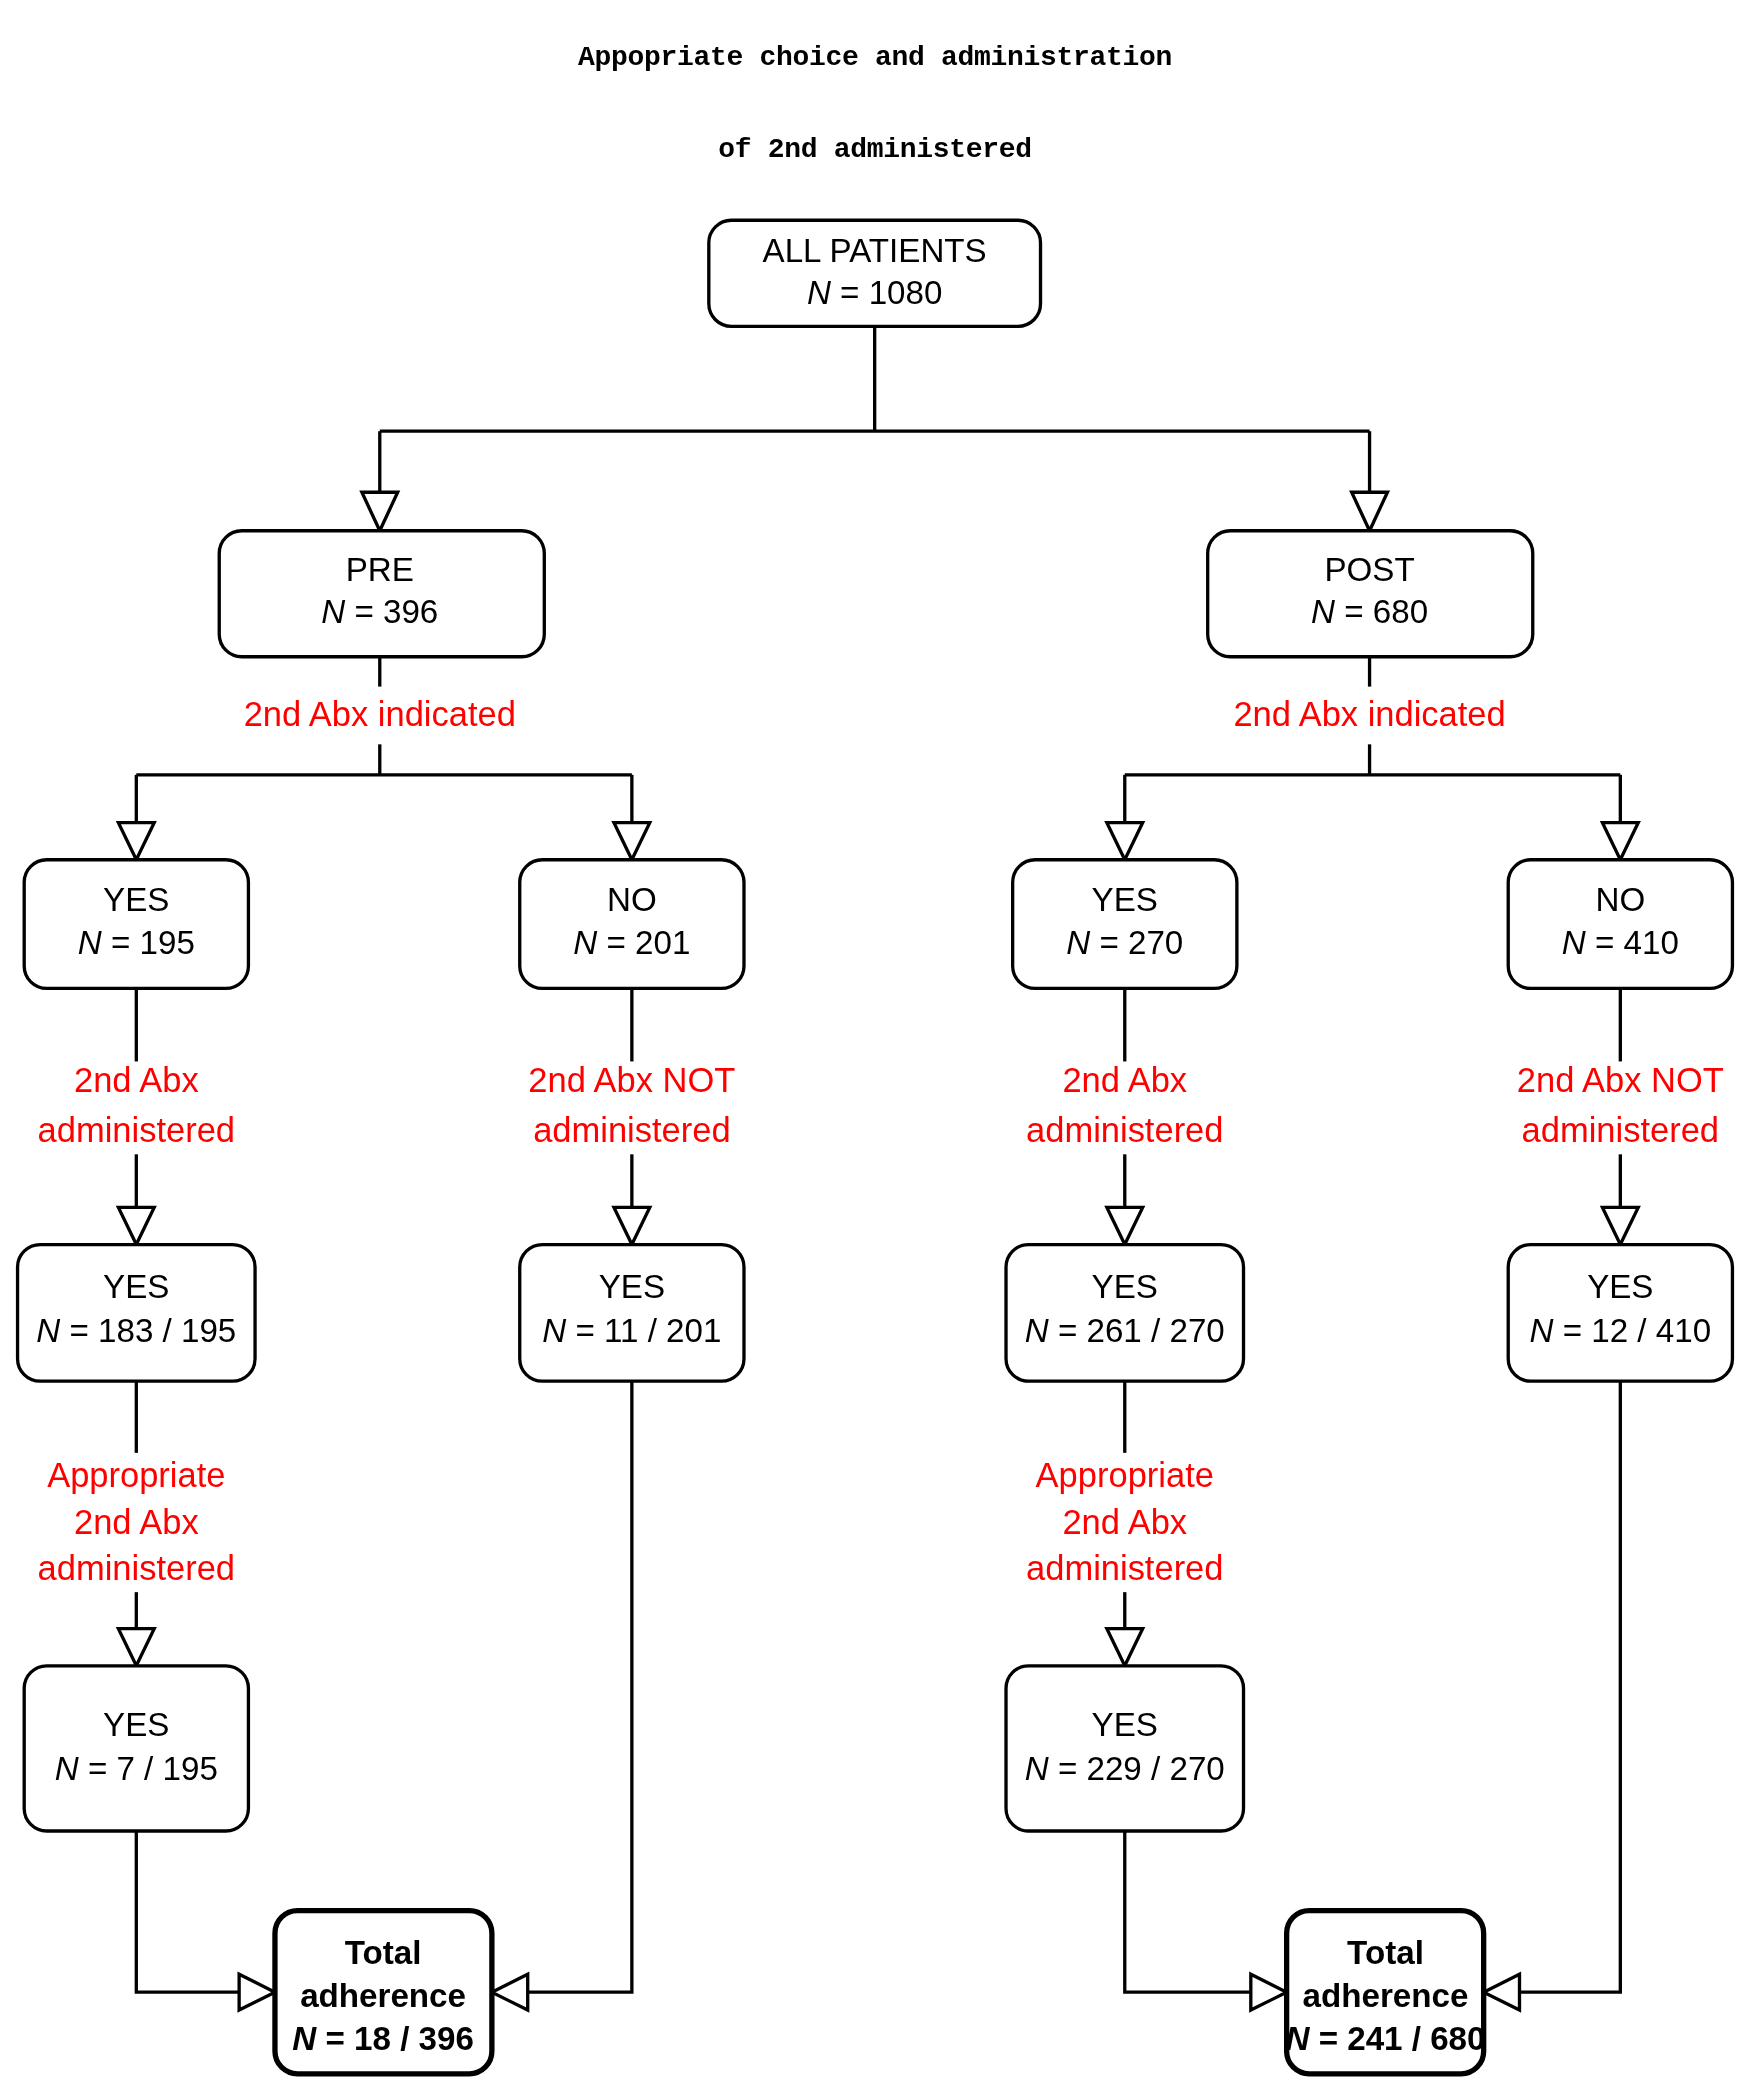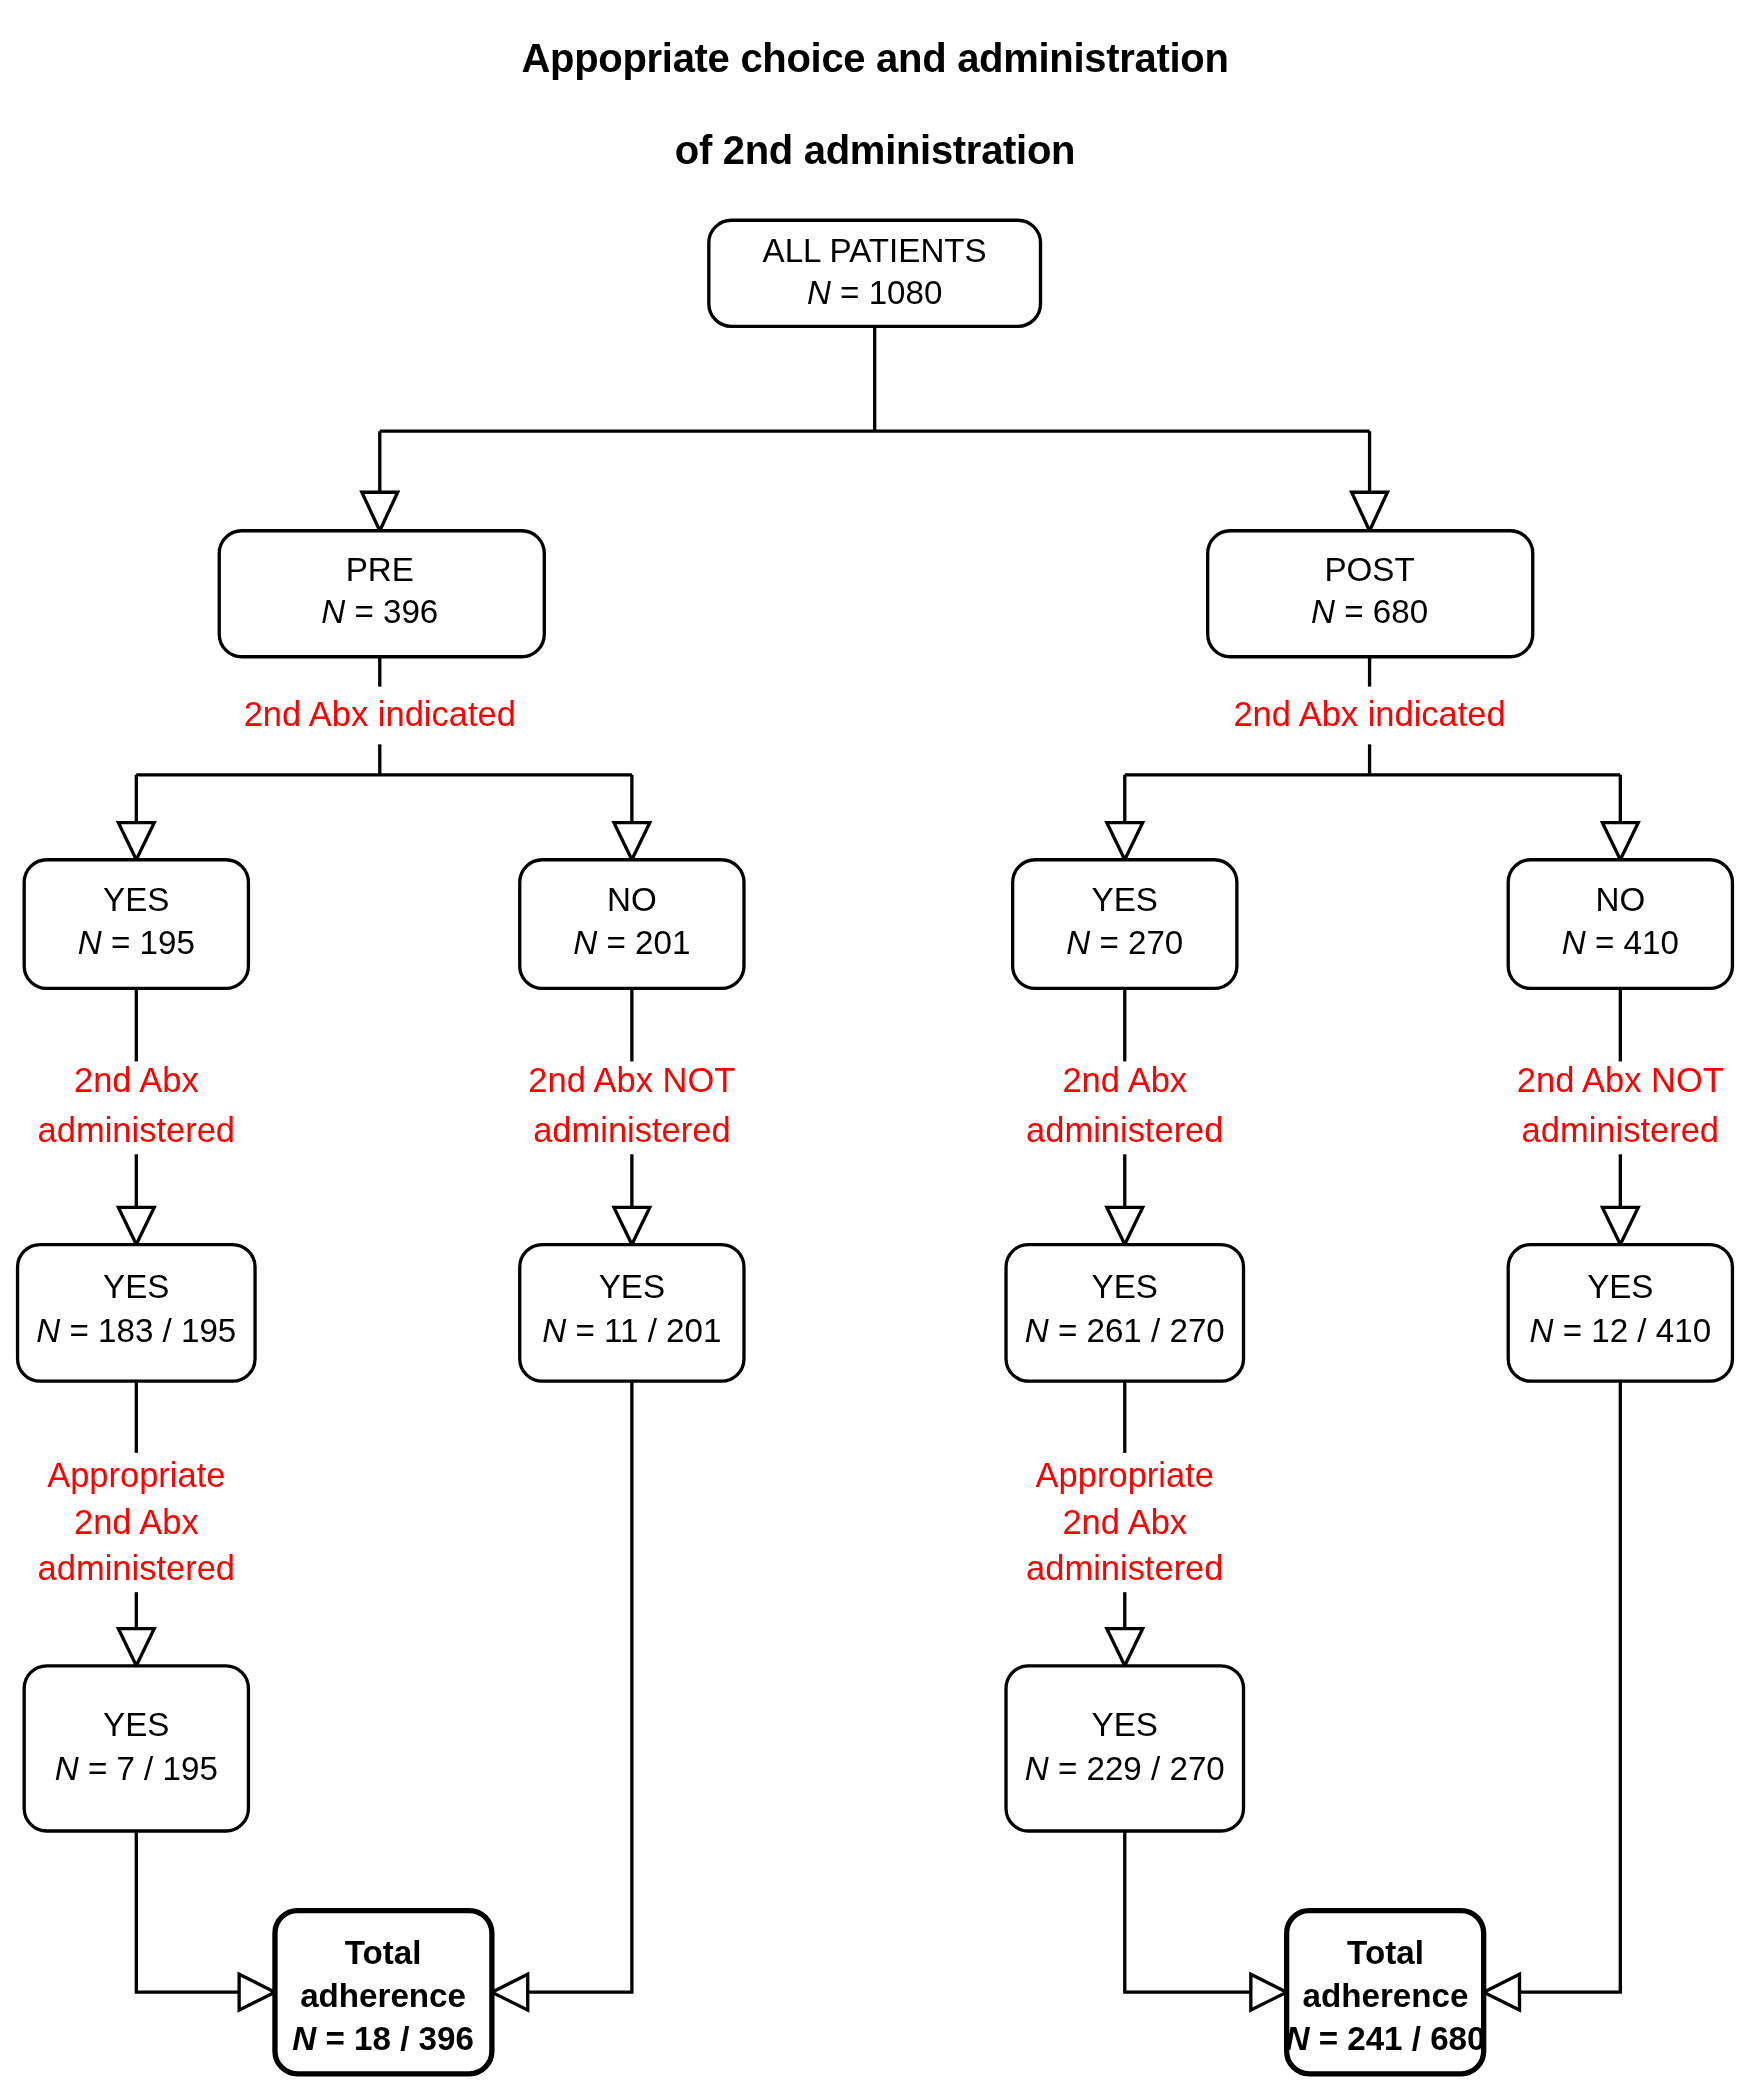--- a/index.html
+++ b/index.html
@@ -16,23 +16,23 @@
     height: 2097px;
     background: #ffffff;
     overflow: hidden;
   }
   #figure-title {
     position: absolute;
     left: 0;
     top: 12px;
     width: 1750px;
     text-align: center;
-    font-family: Liberation Sans, sans-serif;
+    font-family: Liberation Mono, monospace;
     font-weight: bold;
-    font-size: 40px;
+    font-size: 28px;
     line-height: 92px;
     color: #000000;
     letter-spacing: -0.3px;
   }
   #figure-title .ttl-line { display: block; }
 
   svg#flow {
     position: absolute;
     left: 0;
     top: 0;
@@ -77,21 +77,21 @@
     dominant-baseline: middle;
   }
 </style>
 </head>
 <body>
 
 <div id="page">
 
   <div id="figure-title">
     <span class="ttl-line">Appopriate choice and administration</span>
-    <span class="ttl-line">of 2nd administration</span>
+    <span class="ttl-line">of 2nd administered</span>
   </div>
 
   <svg id="flow" viewBox="0 0 2637 3161">
 
     <g>
 
       <path class="conn" d="M 1318 492 L 1318 650"></path>
       <path class="conn" d="M 572 650 L 2064 650"></path>
       <path class="conn" d="M 572 650 L 572 742"></path>
       <path class="conn" d="M 2064 650 L 2064 742"></path>

